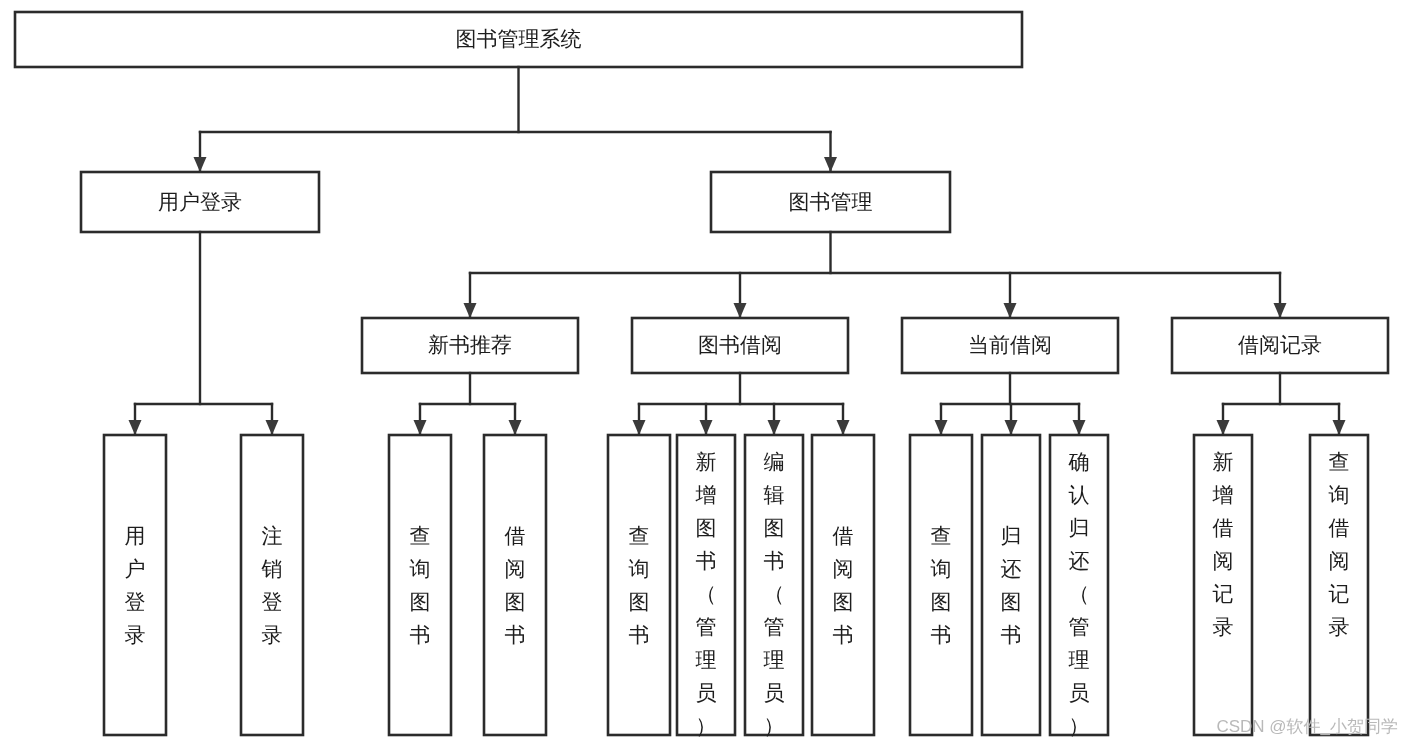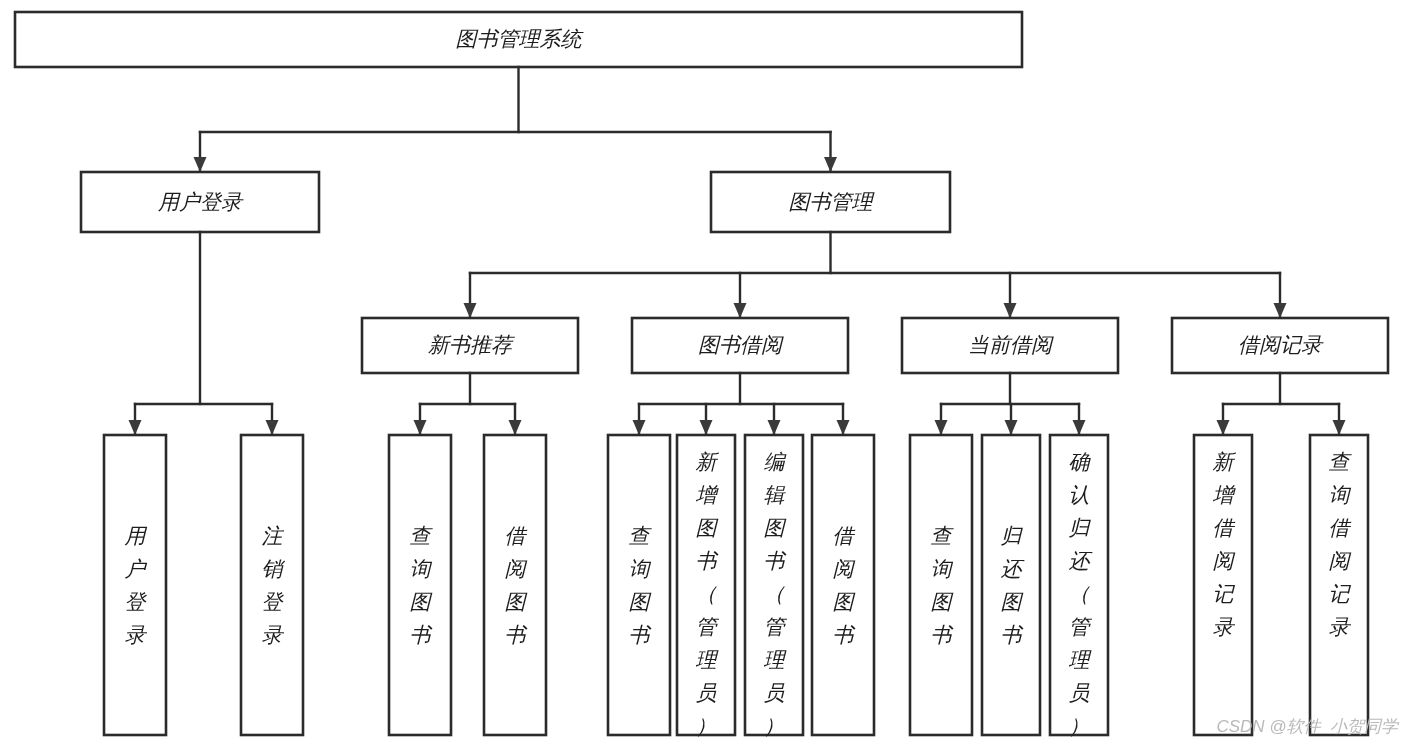--- a/index.html
+++ b/index.html
@@ -11,21 +11,20 @@
     width: 1405px;
     height: 747px;
     font-family: "Liberation Sans", "DejaVu Sans", sans-serif;
     overflow: hidden;
   }
   #diagram-root {
     position: relative;
     width: 1405px;
     height: 747px;
     background: #ffffff;
-    font-style: italic;
   }
   svg.diagram-canvas {
     position: absolute;
     left: 0;
     top: 0;
     width: 1405px;
     height: 747px;
     display: block;
   }
   .node-rect {

